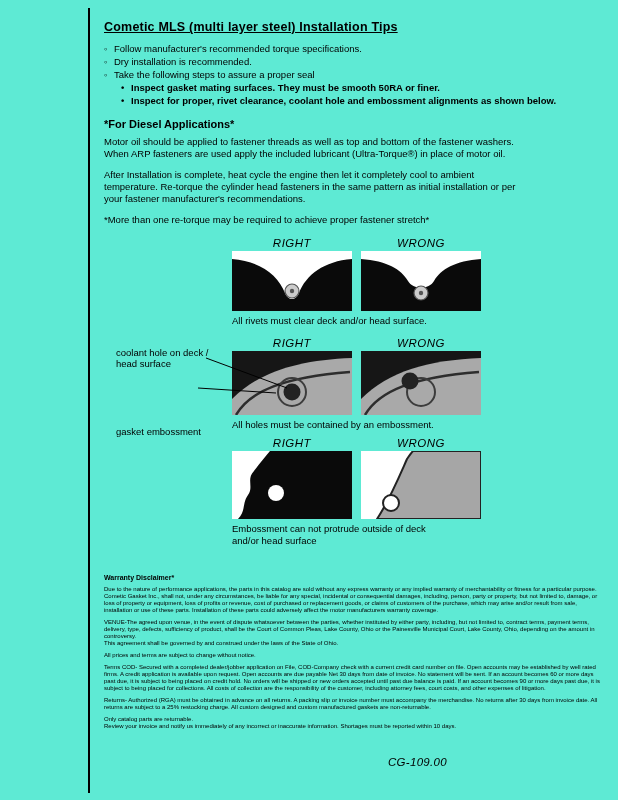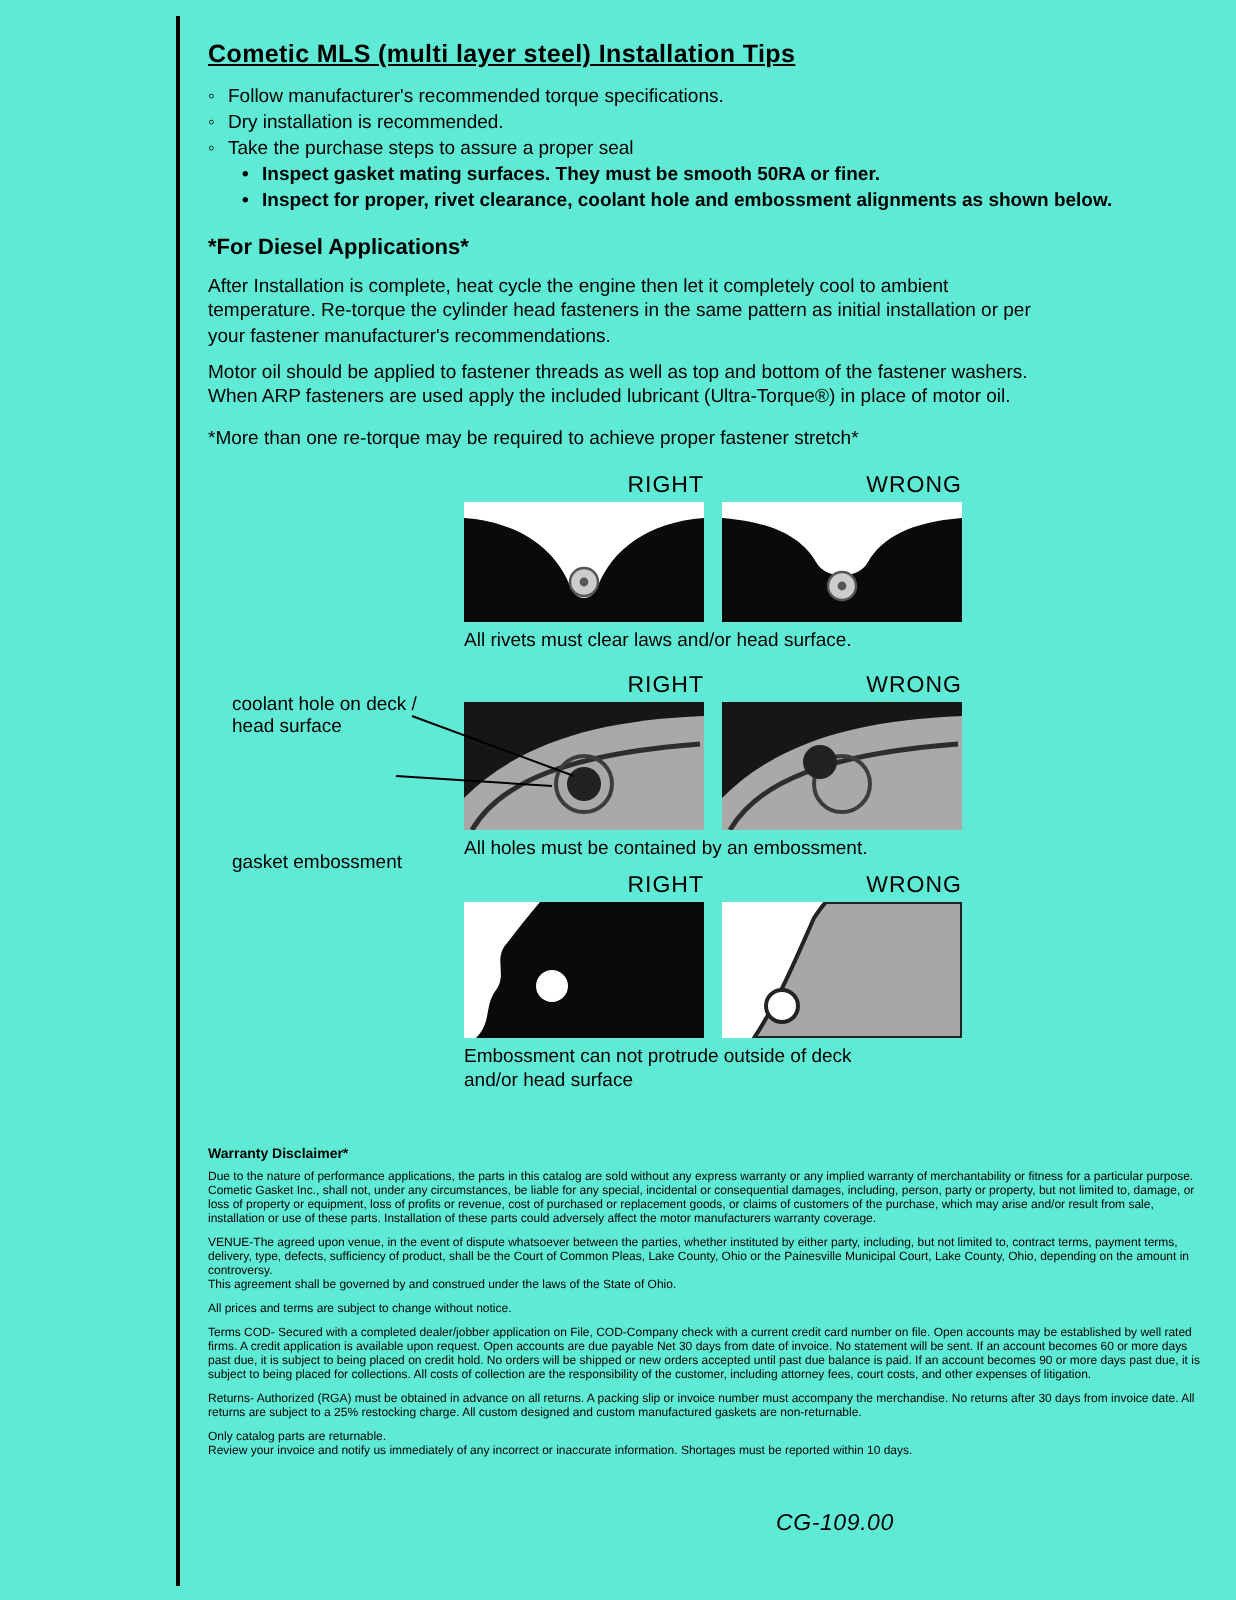--- a/index.html
+++ b/index.html
@@ -21,21 +21,21 @@
   .dheading { font-size:11px; font-weight:bold; margin:11px 0 0 0; }
   .para { font-size:9.5px; line-height:12.3px; width:424px; }
   .p1 { margin-top:6px; }
   .p2 { margin-top:8px; width:414px; }
   .note { margin-top:9px; font-size:9.5px; }
 
   .diagrams { position:relative; margin-top:12px; height:312px; }
   .drow { position:absolute; left:128px; width:254px; }
   .r1 { top:0; } .r2 { top:100px; } .r3 { top:200px; }
   .dlabels { display:flex; gap:9px; }
-  .dlabels span { width:120px; text-align:right; font-size:11.5px; letter-spacing:0.5px; }
+  .dlabels span { width:120px; text-align:center; font-size:11.5px; letter-spacing:0.5px;font-style:italic; }
   .dimgs { display:flex; gap:9px; margin-top:2px; }
   .dimgs svg { display:block; }
   .dcap { font-size:9.5px; margin-top:4px; }
   .r3 .dcap { width:210px; line-height:11.5px; }
 
   .callout { position:absolute; font-size:9.5px; line-height:11px; }
   .co1 { left:12px; top:110px; width:98px; }
   .co2 { left:12px; top:142px;margin-top:47px; }
   .leaders { position:absolute; left:0; top:0; pointer-events:none; }
 
@@ -51,31 +51,31 @@
 
 <div class="page">
   <div class="left-rule"></div>
 
   <div class="content">
     <h1 class="title">Cometic MLS (multi layer steel) Installation Tips</h1>
 
     <div>
       <div class="b1">Follow manufacturer's recommended torque specifications.</div>
       <div class="b1">Dry installation is recommended.</div>
-      <div class="b1">Take the purchase steps to assure a proper seal</div>
+      <div class="b1">Take the following steps to assure a proper seal</div>
       <div class="b2">Inspect gasket mating surfaces.  They must be smooth 50RA or finer.</div>
       <div class="b2">Inspect for proper, rivet clearance, coolant hole and embossment alignments as shown below.</div>
     </div>
 
     <div class="dheading">*For Diesel Applications*</div>
-    <div class="para p2">After Installation is complete, heat cycle the engine then let it completely cool to ambient temperature. Re-torque the cylinder head fasteners in the same pattern as initial installation or per your fastener manufacturer's recommendations.</div>
     <div class="para p1">
       <div>Motor oil should be applied to fastener threads as well as top and bottom of the fastener washers.</div>
       <div>When ARP fasteners are used apply the included lubricant (Ultra-Torque®) in place of motor oil.</div>
     </div>
+    <div class="para p2">After Installation is complete, heat cycle the engine then let it completely cool to ambient temperature. Re-torque the cylinder head fasteners in the same pattern as initial installation or per your fastener manufacturer's recommendations.</div>
     <div class="note">*More than one re-torque may be required to achieve proper fastener stretch*</div>
 
     <div class="diagrams">
 
       <div class="drow r1">
         <div class="dlabels">
           <span>RIGHT</span>
           <span>WRONG</span>
         </div>
         <div class="dimgs">
@@ -85,21 +85,21 @@
             <circle cx="60" cy="40" r="7" fill="#cccccc" stroke="#555555" stroke-width="1.2"></circle>
             <circle cx="60" cy="40" r="2.2" fill="#555555"></circle>
           </svg>
           <svg width="120" height="60" viewBox="0 0 120 60">
             <rect x="0" y="0" width="120" height="60" fill="#0a0a0a"></rect>
             <path d="M0,0 H120 V8 C94,10 80,18 73,30 C68,39 52,39 47,30 C40,18 26,10 0,8 Z" fill="#ffffff"></path>
             <circle cx="60" cy="42" r="7" fill="#cccccc" stroke="#555555" stroke-width="1.2"></circle>
             <circle cx="60" cy="42" r="2.2" fill="#555555"></circle>
           </svg>
         </div>
-        <div class="dcap">All rivets must clear laws and/or head surface.</div>
+        <div class="dcap">All rivets must clear deck and/or head surface.</div>
       </div>
 
       <div class="drow r2">
         <div class="dlabels">
           <span>RIGHT</span>
           <span>WRONG</span>
         </div>
         <div class="dimgs">
           <svg width="120" height="64" viewBox="0 0 120 64">
             <rect width="120" height="64" fill="#161616"></rect>

